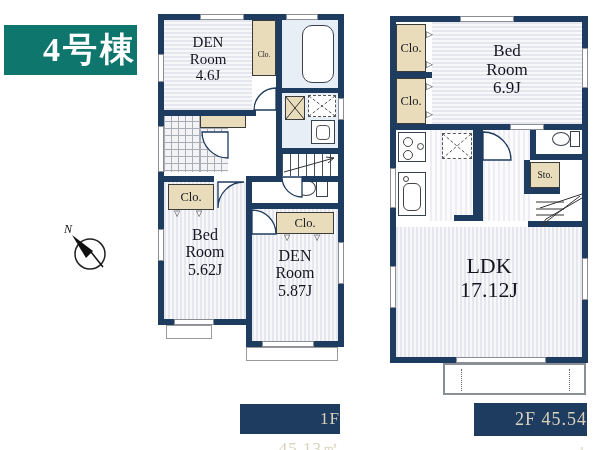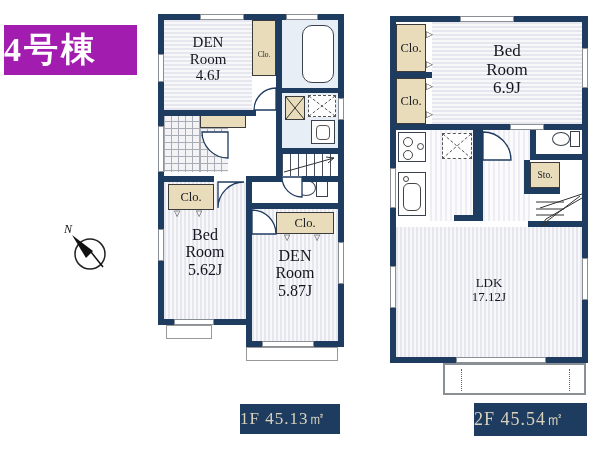--- a/index.html
+++ b/index.html
@@ -11,31 +11,31 @@
   .fv{background:repeating-linear-gradient(90deg,#e6e6ee 0 2px,#f8f8fb 2px 4px);}
   .fvl{background:repeating-linear-gradient(90deg,#ededf3 0 2px,#fbfbfd 2px 5px);}
   .wet{background:#e7eef6;}
   .tile{background-color:#f3f3f5;background-image:linear-gradient(#a9adb5 1px,transparent 1px),linear-gradient(90deg,#a9adb5 1px,transparent 1px);background-size:7px 7px;}
   .beige{background:#e8dcba;border:1px solid #3c3c3c;}
   .win{background:#fff;border:1px solid #8a8f96;}
   .porch{background:#fff;border:1px solid #999;}
   .room-label{color:#15151f;text-align:center;line-height:1.1;display:flex;flex-direction:column;align-items:center;justify-content:center;}
   .room-label span{display:block;}
   .clo-label{color:#1a1a22;text-align:center;display:flex;align-items:center;justify-content:center;}
-  .badge{background:#1e3b60;color:#d8d2bc;text-align:left;letter-spacing:1px;}
+  .badge{background:#1e3b60;color:#d8d2bc;text-align:right;letter-spacing:1px;padding-left:34px;}
   .fixture{background:#fff;border:1.5px solid #3a414d;}
   .glyph{color:#333;line-height:1;}
   svg{position:absolute;left:0;top:0;}
 </style>
 </head>
 <body>
 
 <div id="canvas">
 
-  <div class="a" style="left:4px;top:25px;width:133px;height:50px;background:#a21caf;color:#fff;font-size:34px;font-weight:bold;letter-spacing:3px;text-align:left;line-height:50px;">4号棟</div>
+  <div class="a" style="left:4px;top:25px;width:133px;height:50px;background:#0f766e;color:#fff;font-size:34px;font-weight:bold;letter-spacing:3px;text-align:right;line-height:50px;">4号棟</div>
 
   <svg class="a" style="left:58px;top:218px;" width="62" height="62" viewBox="0 0 62 62">
     <circle cx="32" cy="36" r="15" fill="#fff" stroke="#222" stroke-width="1.5"></circle>
     <polygon points="14,17 35,33 28,40" fill="#111"></polygon>
     <line x1="33" y1="34" x2="45" y2="49" stroke="#111" stroke-width="1.5"></line>
     <text x="6" y="15" font-size="12" font-style="italic" fill="#111">N</text>
   </svg>
 
   <div class="a" style="left:158px;top:14px;width:186px;height:350px;background:#fff;">
 
@@ -217,21 +217,21 @@
     </svg>
 
     <div class="a clo-label" style="left:6px;top:8px;width:30px;height:48px;font-size:12.5px;">Clo.</div>
     <div class="a clo-label" style="left:6px;top:62px;width:30px;height:46px;font-size:12.5px;">Clo.</div>
     <div class="a room-label" style="left:42px;top:24px;width:150px;height:60px;font-size:17px;">
       <span>Bed</span>
         <span>Room</span>
         <span>6.9J</span>
     </div>
     <div class="a clo-label" style="left:140px;top:146px;width:30px;height:26px;font-size:9.5px;">Sto.</div>
-    <div class="a room-label" style="left:6px;top:250px;width:186px;height:48px;font-size:13px;">
+    <div class="a room-label" style="left:6px;top:238px;width:186px;height:48px;font-size:22px;">
       <span>LDK</span>
         <span>17.12J</span>
     </div>
 
     <div class="a glyph" style="left:36px;top:14px;font-size:9px;">▷</div>
     <div class="a glyph" style="left:36px;top:44px;font-size:9px;">▷</div>
     <div class="a glyph" style="left:36px;top:66px;font-size:9px;">▷</div>
     <div class="a glyph" style="left:36px;top:94px;font-size:9px;">▷</div>
   </div>
 

